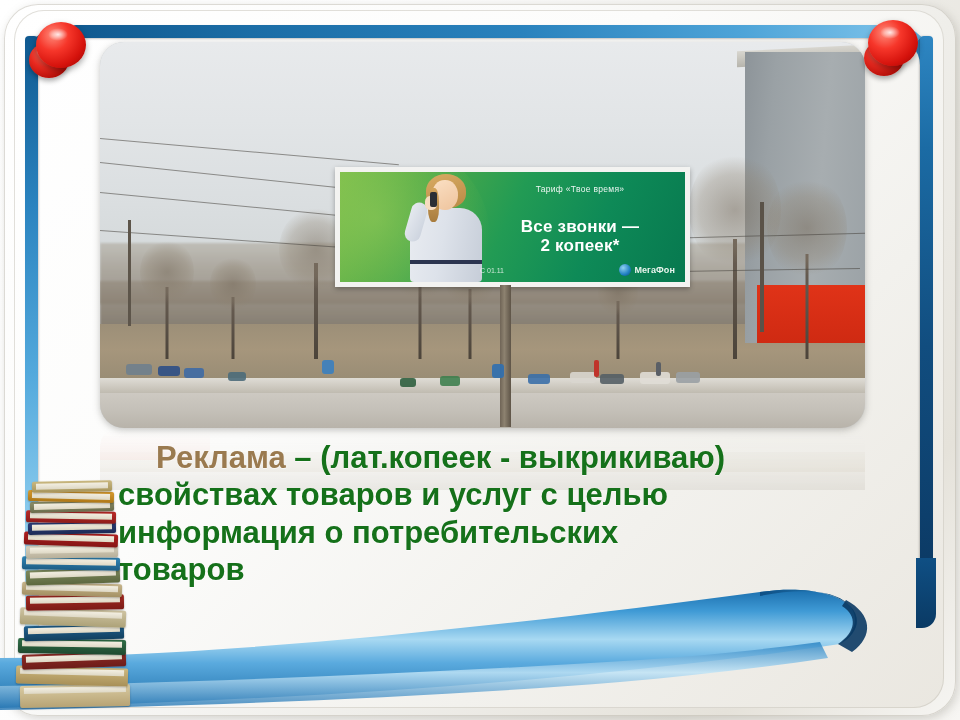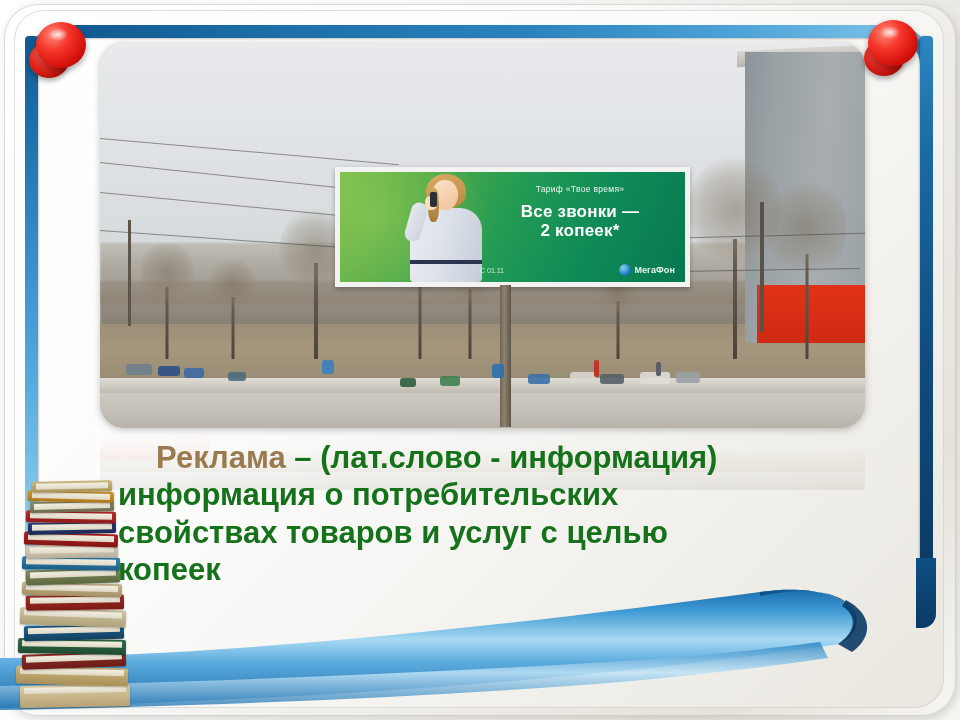--- a/index.html
+++ b/index.html
@@ -202,21 +202,21 @@
   }
   .bb-w-hand{
     position:absolute;left:37px;top:22px;width:12px;height:14px;border-radius:40%;
     background:#f6dcc0;
   }
   .bb-w-phone{
     position:absolute;left:42px;top:18px;width:7px;height:15px;border-radius:2px;background:#2b2f35;
   }
   .bb-txt{position:absolute;right:10px;top:12px;width:190px;text-align:center;color:#ffffff;}
   .bb-tariff{font-size:8.5px;letter-spacing:.3px;opacity:.92;white-space:nowrap;}
-  .bb-main{font-size:17px;font-weight:bold;line-height:1.12;margin-top:8px;letter-spacing:.2px;}
+  .bb-main{font-size:17px;font-weight:bold;line-height:1.12;margin-top:23px;letter-spacing:.2px;}
   .bb-foot{
     position:absolute;right:10px;bottom:6px;width:195px;
     display:flex;align-items:center;justify-content:space-between;color:#eaf5ee;
   }
   .bb-date{font-size:7px;opacity:.85;}
   .bb-logo{display:flex;align-items:center;gap:3px;}
   .bb-logo-dot{
     width:12px;height:12px;border-radius:50%;
     background:radial-gradient(circle at 35% 32%,#8fd0ef,#1f7fc2 60%,#10456f 100%);
   }
@@ -383,25 +383,25 @@
   </div>
 
   <div class="photo-reflect">
     <div class="reflect-bar" style="top:0;height:18px;background:linear-gradient(180deg,#bdb8ae,#cfcbc3);"></div>
     <div class="reflect-bar" style="top:18px;height:20px;background:linear-gradient(180deg,#a69878,#bdb49a);opacity:.7;"></div>
     <div class="reflect-bar" style="top:30px;right:0;width:110px;height:30px;background:#d6523a;opacity:.5;"></div>
   </div>
 
   <div class="textblock">
     <div class="line1">
-      <span style="display:inline-block;width:38px;"></span><span class="w-rek">Реклама</span><span class="w-rest"> – </span><span class="w-rest">(лат.слово - информация)</span>
+      <span style="display:inline-block;width:38px;"></span><span class="w-rek">Реклама</span><span class="w-rest"> – </span><span class="w-rest">(лат.копеек - выкрикиваю)</span>
     </div>
+    <div class="line-rest">свойствах товаров и услуг с целью</div>
     <div class="line-rest">информация о потребительских</div>
-    <div class="line-rest">свойствах товаров и услуг с целью</div>
-    <div class="line-rest">копеек</div>
+    <div class="line-rest">товаров</div>
   </div>
 
   <div class="ribbon-wrap">
     <svg width="960" height="180" viewBox="0 0 960 180">
       <defs>
         <linearGradient id="rg1" x1="0" y1="0" x2="0" y2="1">
           <stop offset="0%" stop-color="#1b6fae"></stop>
           <stop offset="18%" stop-color="#3f9ad5"></stop>
           <stop offset="42%" stop-color="#a8d9f2"></stop>
           <stop offset="62%" stop-color="#5aaade"></stop>

